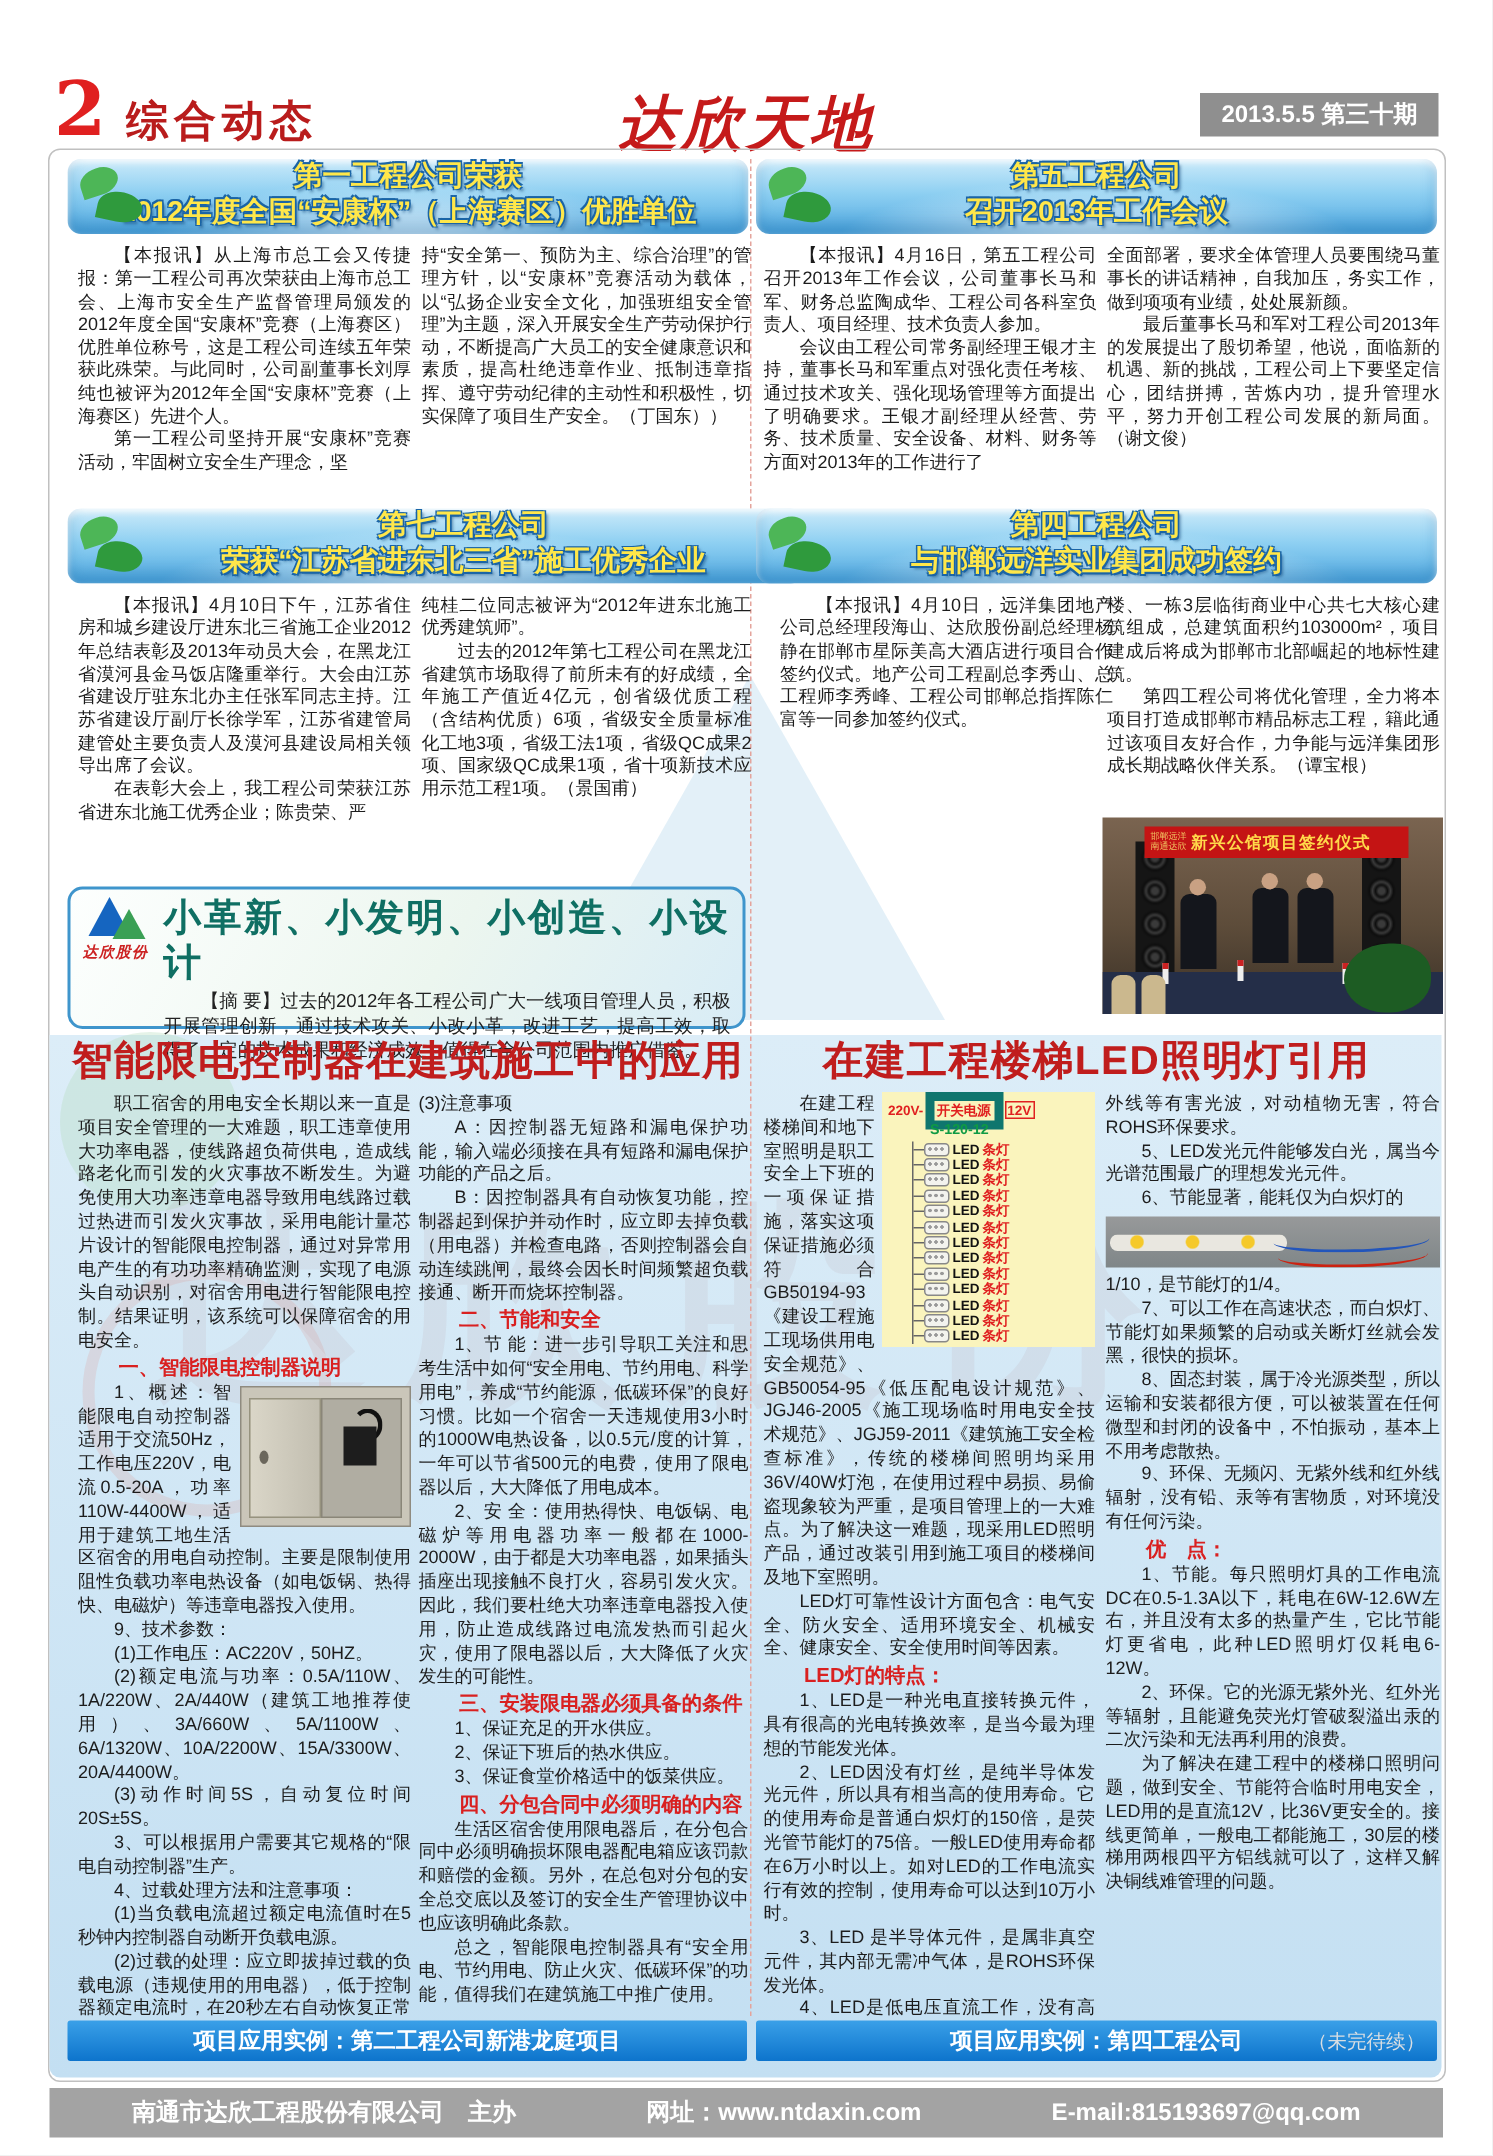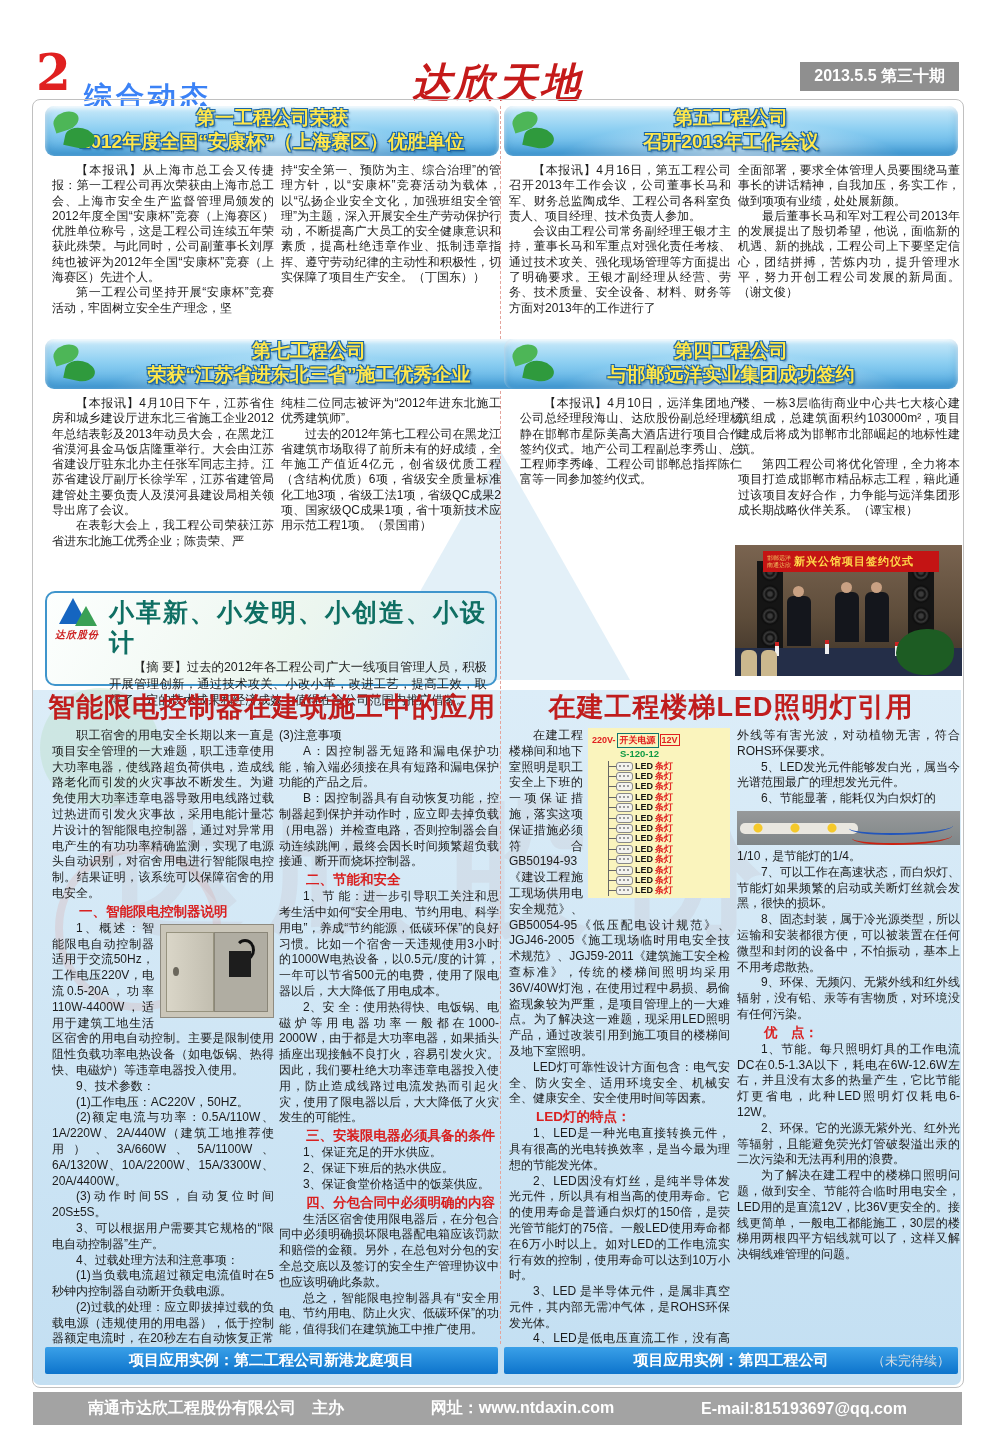--- a/index.html
+++ b/index.html
@@ -3,21 +3,21 @@
 <meta charset="utf-8">
 <style>
   html,body{margin:0;padding:0;background:#e8e8e8;}
   #page{position:relative;width:995px;height:1437px;background:#fff;margin:0 auto;
         font-family:"Liberation Sans",sans-serif;overflow:hidden;}
   .abs{position:absolute;}
 
   
   .pagenum{left:36px;top:48px;font-size:50px;font-weight:bold;color:#e02020;line-height:1;
            font-family:"DejaVu Serif",serif;}
-  .section{left:84px;top:78px;font-size:28px;font-weight:bold;color:#3b82f6;letter-spacing:4px;}
+  .section{left:84px;top:62px;font-size:28px;font-weight:bold;color:#b91c1c;letter-spacing:4px;}
   .masthead{left:340px;top:55px;width:315px;text-align:center;font-size:40px;color:#c51a1a;
             font-weight:bold;font-style:italic;font-family:"DejaVu Serif",serif;letter-spacing:3px;}
   .issue{right:36px;top:62px;background:#8f8f8f;color:#fff;font-size:16px;font-weight:bold;
          padding:4px 14px;}
 
   
   .frame{left:32px;top:99px;width:930px;height:1287px;border:1px solid #c0c0c0;border-radius:8px;}
   .vdash{left:500px;top:106px;height:1238px;border-left:1px dashed #e4a49c;}
   .bottom-panel{left:33px;top:690px;width:928px;height:695px;
                 background:linear-gradient(180deg,#dcedf8,#c3dff2);border-radius:0 0 7px 7px;}
@@ -106,21 +106,21 @@
                           radial-gradient(circle at 55px 5px,#f5c92a 4px,transparent 5px),
                           radial-gradient(circle at 92px 5px,#f5c92a 4px,transparent 5px);}
   .wire{position:absolute;height:14px;border-radius:0 0 60% 40%;}
   .wire.red{left:115px;top:18px;width:100px;border-bottom:2px solid #cc2211;}
   .wire.blue{left:112px;top:8px;width:104px;border-bottom:2px solid #2255bb;}
 
   
   .led-diagram{float:right;width:142px;height:170px;background:#faf4bd;margin:0 0 4px 5px;
                padding:5px 2px 2px 4px;box-sizing:border-box;}
   .psu-row{display:flex;align-items:center;font-size:9px;color:#e02020;font-weight:bold;height:14px;}
-  .psu-box{border:1px solid #0f766e;padding:0 2px;margin:0 1px;}
+  .psu-box{border:6px solid #0f766e;padding:0 2px;margin:0 1px;}
   .v12-box{border:1px solid #e02020;padding:0 1px;}
   .model{color:#0f9a44;font-size:9.5px;font-weight:bold;margin:1px 0 2px 28px;}
   .branches{margin-left:16px;border-left:1px solid #666;}
   .led-row{display:flex;align-items:center;height:10.4px;}
   .tick{width:7px;border-top:1px solid #666;}
   .conn{width:15px;height:7px;border:1px solid #888;border-radius:3px;background:#f3f3ee;margin-right:2px;
         background-image:radial-gradient(circle at 3px 3px,#999 1px,transparent 1.4px),
                          radial-gradient(circle at 7px 3px,#999 1px,transparent 1.4px),
                          radial-gradient(circle at 11px 3px,#999 1px,transparent 1.4px);}
   .lbl{font-size:9px;font-weight:bold;color:#111;white-space:nowrap;}

